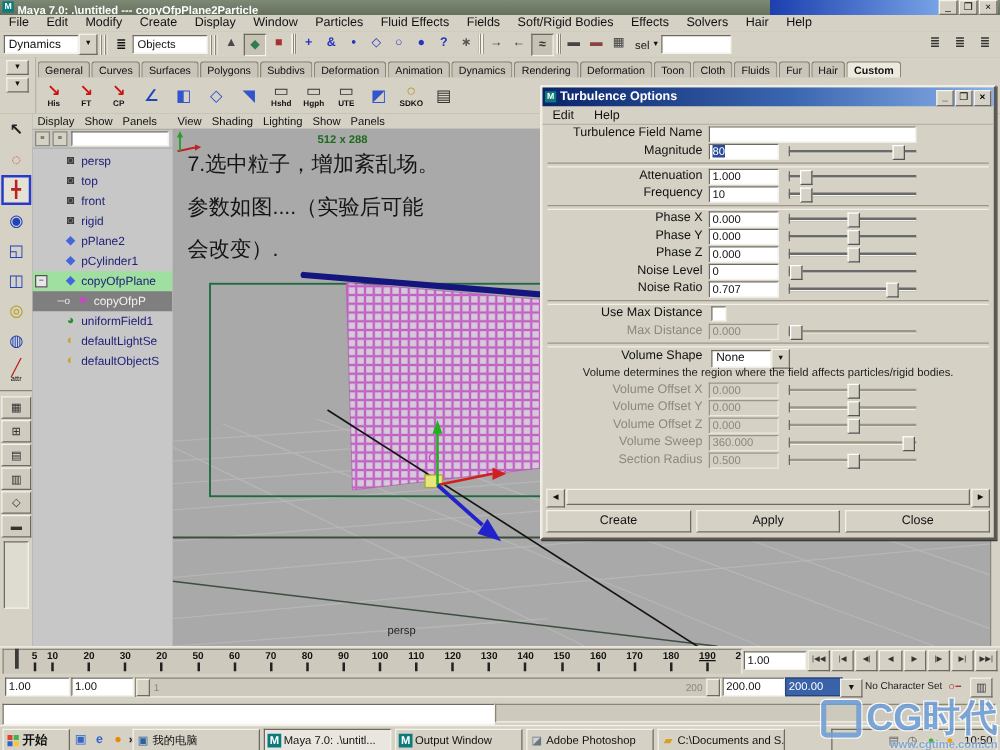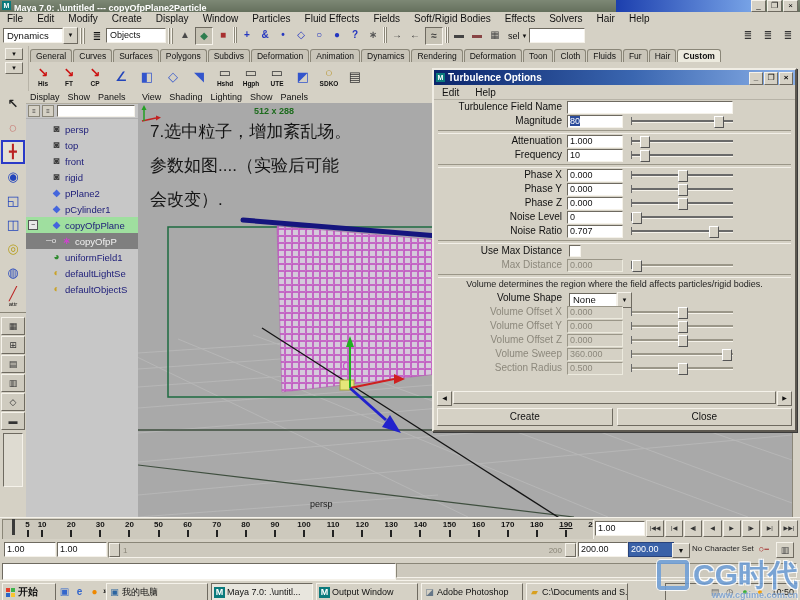--- a/index.html
+++ b/index.html
@@ -694,28 +694,28 @@
           <div class="dcheck"></div>
         </div>
         <div class="drow disabled">
           <div class="dlabel">Max Distance</div>
           <div class="dfield"><span>0.000</span></div>
           <div class="dslider">
             <div class="dhandle" style="left: calc(5% - 4px);"></div>
           </div>
         </div>
         <div class="drow-sep"></div>
-        <div class="drow note">Volume determines the region where the field affects particles/rigid bodies.</div>
         <div class="drow">
           <div class="dlabel">Volume Shape</div>
           <div class="dselect">
             <span class="selval">None</span>
             <span class="selarrow">▼</span>
           </div>
         </div>
+        <div class="drow note">Volume determines the region where the field affects particles/rigid bodies.</div>
         <div class="drow disabled">
           <div class="dlabel">Volume Offset X</div>
           <div class="dfield"><span>0.000</span></div>
           <div class="dslider">
             <div class="dhandle" style="left: calc(50% - 4px);"></div>
           </div>
         </div>
         <div class="drow disabled">
           <div class="dlabel">Volume Offset Y</div>
           <div class="dfield"><span>0.000</span></div>
@@ -746,20 +746,21 @@
         </div>
       </div>
     <div class="dlg-hscroll">
       <span class="scroll-arrow">◀</span>
       <span class="scroll-thumb"></span>
       <span class="scroll-arrow">▶</span>
     </div>
     <div class="dlg-buttons">
 
     <div class="dbtn">Create</div>
+        <div class="dbtn">Apply</div>
         <div class="dbtn">Close</div>
       </div>
   </div>
 
   <div class="timeslider">
     <div class="ticks" id="ticks">
 
     <span class="tick" style="left: 15.55px;">
           <span class="tick-label">5</span>
         </span>

